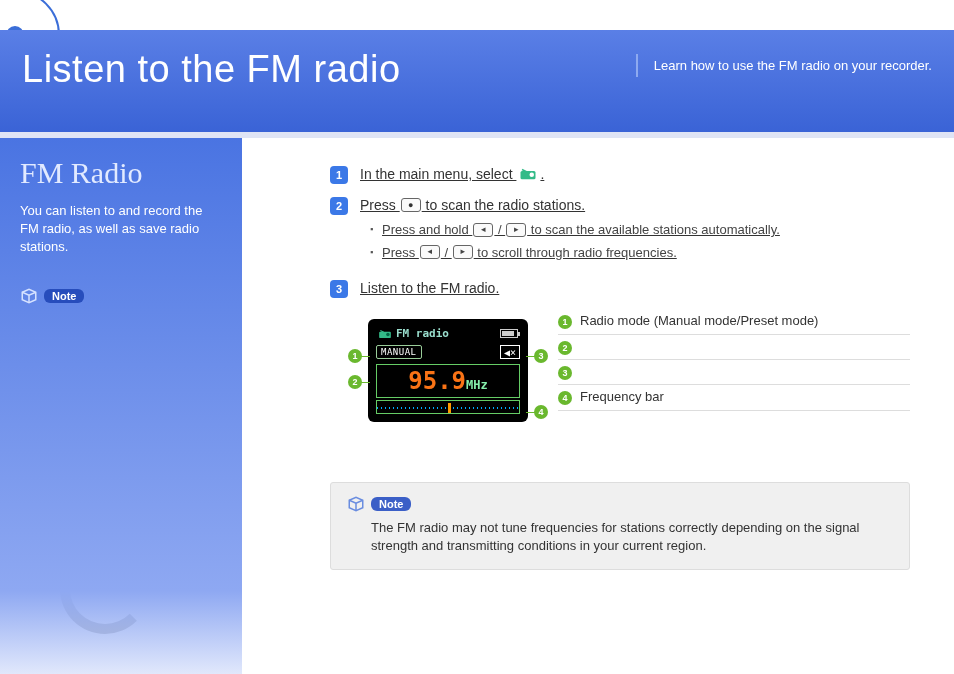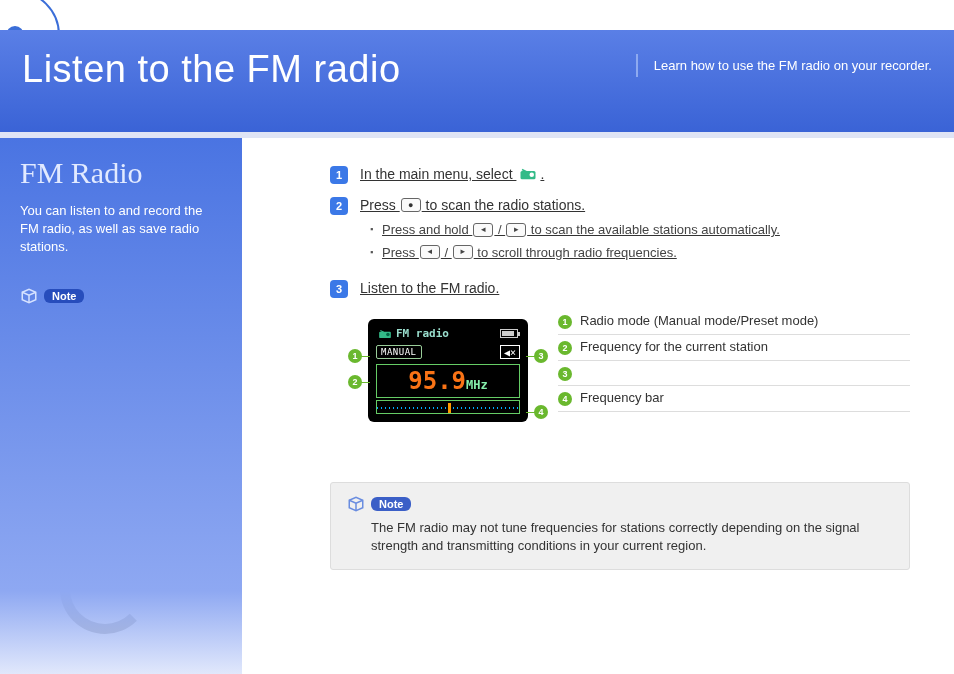--- a/index.html
+++ b/index.html
@@ -185,21 +185,20 @@
           </div>
         </div>
 
         <div class="legend">
           <div class="legend-row">
             <span class="lnum">1</span>
             <span class="ltxt">Radio mode (Manual mode/Preset mode)</span>
           </div>
           <div class="legend-row">
             <span class="lnum">2</span>
-            <span class="ltxt">Frequency for the current station</span>
           </div>
           <div class="legend-row">
             <span class="lnum">3</span>
           </div>
           <div class="legend-row">
             <span class="lnum">4</span>
             <span class="ltxt">Frequency bar</span>
           </div>
         </div>
       </div>

